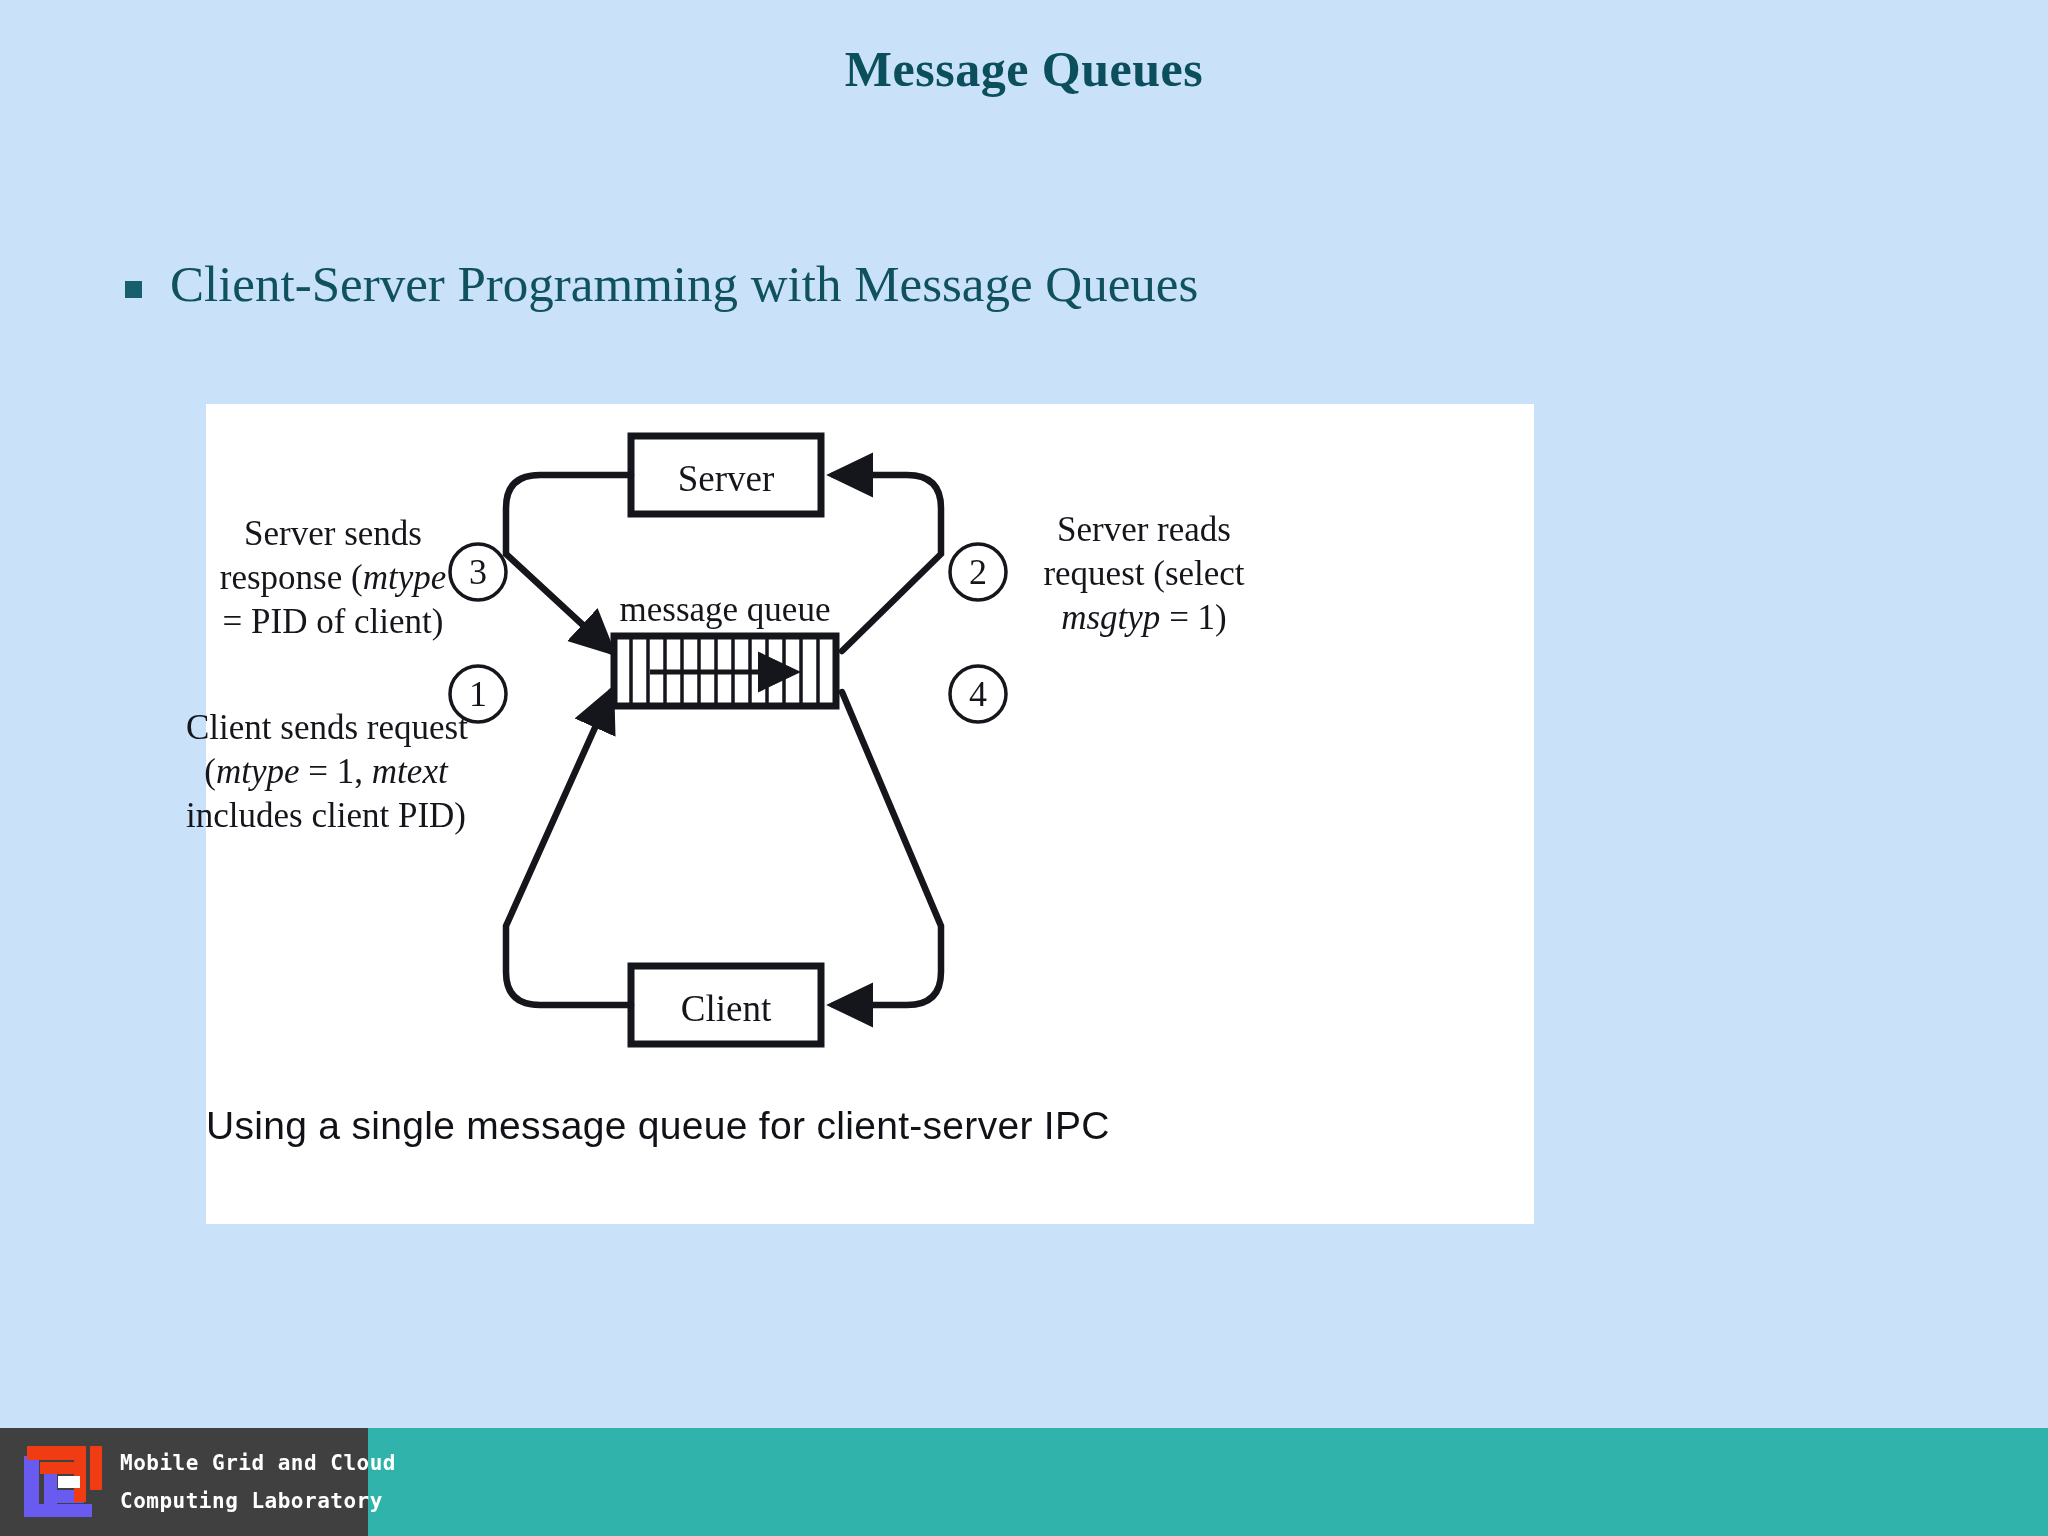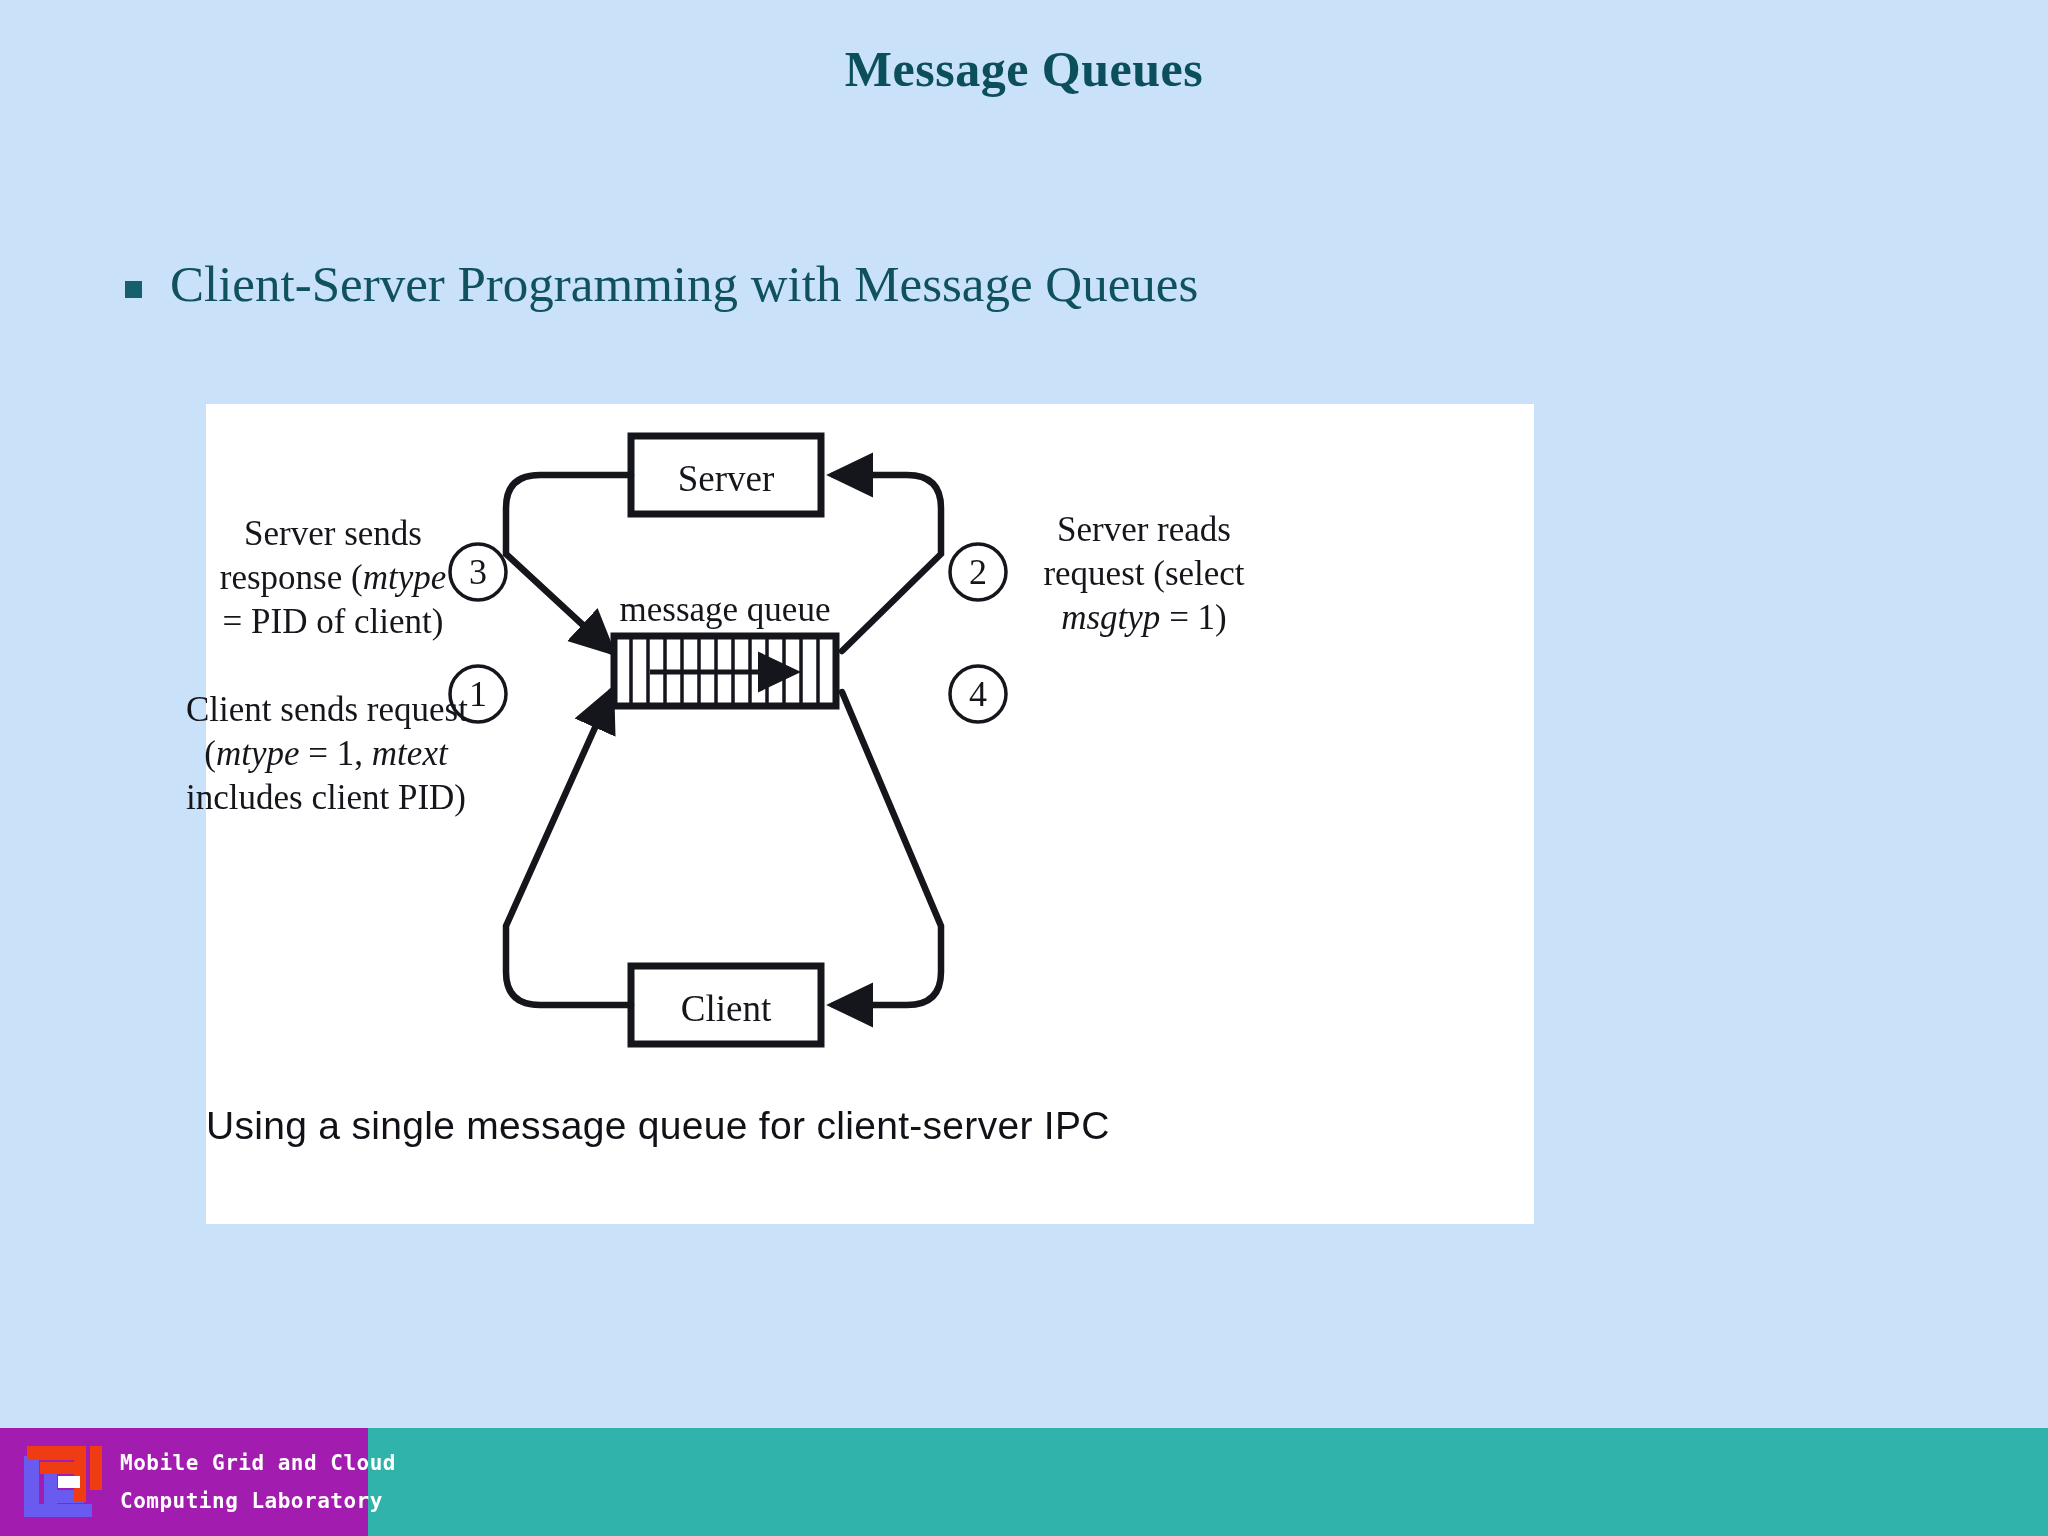--- a/index.html
+++ b/index.html
@@ -120,21 +120,21 @@
     width: 2048px;
     height: 108px;
     background: #2fb3ab;
   }
   .footer-left {
     position: absolute;
     left: 0;
     top: 0;
     width: 368px;
     height: 108px;
-    background: #a21caf;
+    background: #404040;
   }
   .footer-logo {
     position: absolute;
     left: 22px;
     top: 14px;
     width: 86px;
     height: 80px;
   }
   .footer-text {
     position: absolute;
@@ -219,21 +219,21 @@
     <div><span>response (</span><em class="v">mtype</em></div>
     <div>= PID of client)</div>
   </div>
 
   <div class="fig-txt side-label" style="left:806px; top:104px; width:264px;">
     <div>Server reads</div>
     <div>request (select</div>
     <div><em class="v">msgtyp</em><span> = 1)</span></div>
   </div>
 
-  <div class="fig-txt side-label" style="left:-20px; top:284px; width:280px;">
+  <div class="fig-txt side-label" style="left:-20px; top:302px; width:280px;">
     <div>Client sends request</div>
     <div><span>(</span><em class="v">mtype</em><span> = 1, </span><em class="v">mtext</em></div>
     <div>includes client PID)</div>
   </div>
 
 
   <div class="step-num" style="left:243px; top:139px;">3</div>
   <div class="step-num" style="left:743px; top:139px;">2</div>
   <div class="step-num" style="left:243px; top:261px;">1</div>
   <div class="step-num" style="left:743px; top:261px;">4</div>

